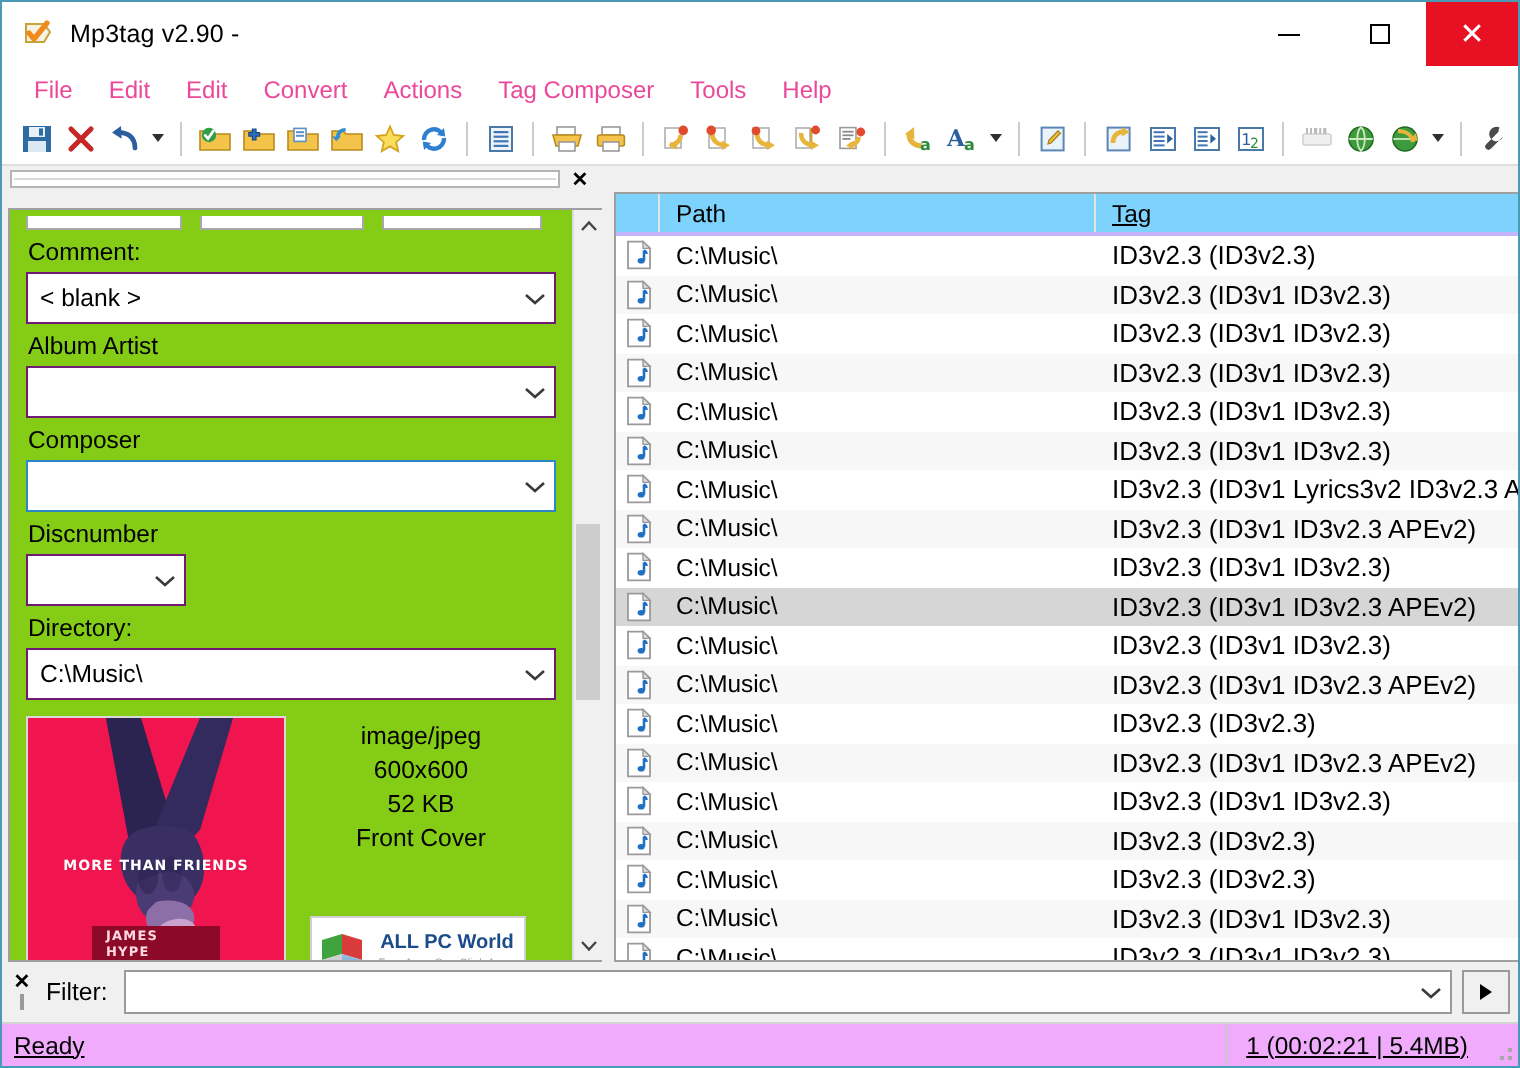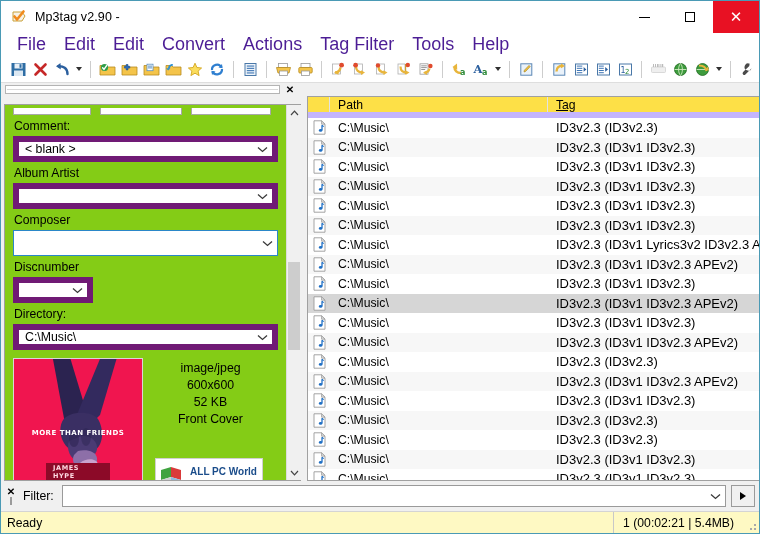--- a/index.html
+++ b/index.html
@@ -60,21 +60,21 @@
   }
 
   
   .menubar {
     height: 23px; flex: 0 0 23px;
     background: #ffffff;
     display: flex; align-items: center;
     padding-left: 7px;
   }
   .menu-item {
-    font-size: 18px; color: #4c1d95;
+    font-size: 12px; color: #ec4899;
     padding: 2px 9px;
     white-space: nowrap;
   }
 
   
   .toolbar {
     height: 27px; flex: 0 0 27px;
     background: #ffffff;
     border-bottom: 1px solid #dedede;
     display: flex; align-items: center;
@@ -178,21 +178,21 @@
   .partial-box.b { width: 82px; }
   .partial-box.c { width: 80px; }
 
   .fld-label {
     font-size: 12.2px; color: #000;
     margin: 4px 0 2px 1px;
     line-height: 15px;
   }
   .combo {
     height: 26px;
-    border: 6px solid #701a75;
+    border: 1px solid #701a75;
     background: #fff;
     display: flex; align-items: center;
     position: relative;
   }
   .combo.focused { border: 1px solid #2a87c8; }
   .combo-val {
     flex: 1 1 auto;
     font-size: 12.3px; color: #000;
     padding-left: 6px;
     white-space: nowrap; overflow: hidden;
@@ -321,22 +321,22 @@
     display: flex; flex-direction: column;
     border: 1px solid #a0a0a0;
     border-right: none;
     background: #fff;
     min-width: 0; min-height: 0;
     margin: 13px 0 0 0;
   }
   .list-head {
     height: 21px; flex: 0 0 21px;
     display: flex;
-    background: #fde047;
-    border-bottom: 6px solid #c4b5fd;
+    background: #7dd3fc;
+    border-bottom: 2px solid #c4b5fd;
   }
   .lh-cell {
     font-size: 12.2px; color: #000;
     display: flex; align-items: center;
     padding-left: 8px;
     border-right: 1px solid #e2e2e2;
     height: 100%;
     white-space: nowrap;
   }
   .lh-cell.icon-col { width: 22px; flex: 0 0 22px; padding: 0; }
@@ -429,24 +429,24 @@
   .fb-go::after {
     content: ""; width: 0; height: 0;
     border-top: 4.5px solid transparent;
     border-bottom: 4.5px solid transparent;
     border-left: 6px solid #000;
   }
 
   
   .statusbar {
     height: 22px; flex: 0 0 22px;
-    background: #fef9c3;
+    background: #f0abfc;
     border-top: 1px solid #d4d4d4;
     display: flex; align-items: center;
-    font-size: 12.2px; color: #000;
+    font-size: 12.2px; color: #000; text-decoration: underline;
   }
   .sb-ready {
     flex: 1 1 auto;
     padding-left: 6px;
     white-space: nowrap;
   }
   .sb-cell {
     border-left: 1px solid #c8c8c8;
     height: 100%;
     display: flex; align-items: center;
@@ -487,21 +487,21 @@
       </div>
     </div>
   </div>
 
   <div class="menubar">
     <div class="menu-item">File</div>
     <div class="menu-item">Edit</div>
     <div class="menu-item">Edit</div>
     <div class="menu-item">Convert</div>
     <div class="menu-item">Actions</div>
-    <div class="menu-item">Tag Filter</div>
+    <div class="menu-item">Tag Composer</div>
     <div class="menu-item">Tools</div>
     <div class="menu-item">Help</div>
   </div>
 
   <div class="toolbar">
 
     <div class="tb">
       <svg width="17" height="17" viewBox="0 0 17 17">
         <rect x="1.5" y="2" width="14" height="13" fill="#2e6da4"></rect>
         <rect x="4.5" y="2.5" width="8" height="5" fill="#e9f0f6"></rect>

